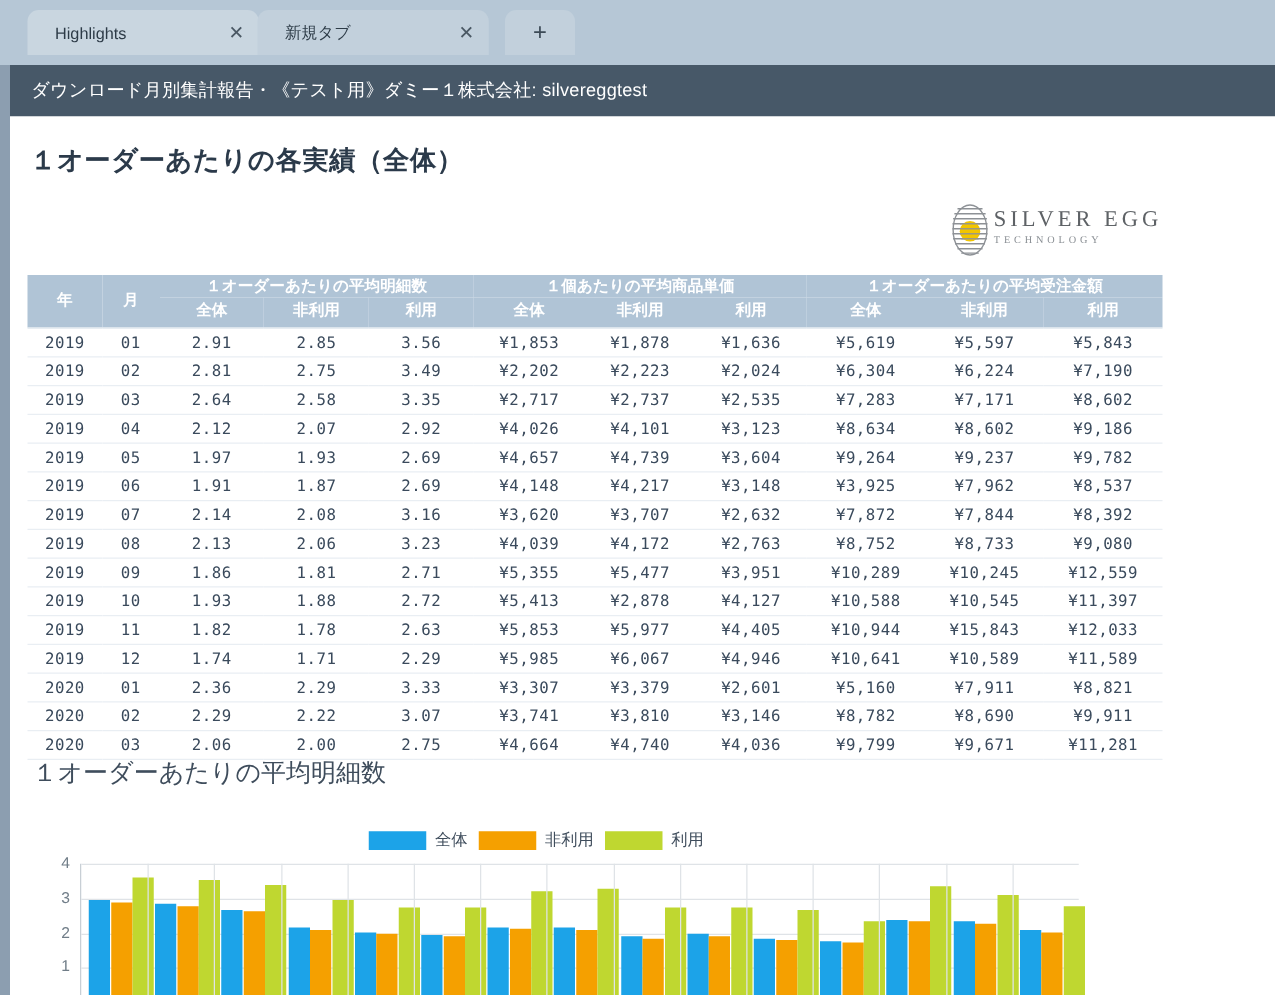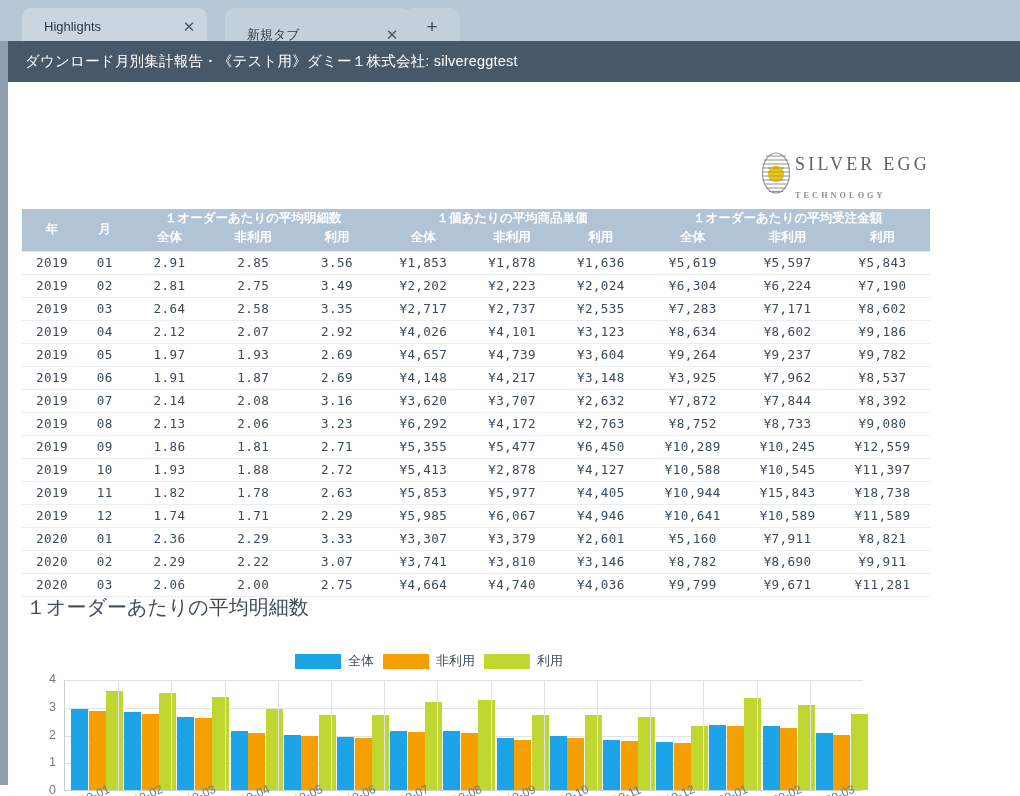--- a/index.html
+++ b/index.html
@@ -28,32 +28,32 @@
     font-size: 13px; color: #2d3b47;
     white-space: nowrap; overflow: hidden;
     flex: 1 1 auto;
   }
   .tab-close {
     width: 20px; height: 20px; flex: 0 0 auto;
     display: flex; align-items: center; justify-content: center;
     font-size: 15px; color: #4a5864; line-height: 1;
   }
   #tab-0 { left: 22px; width: 185px; }
-  #tab-1 { left: 225px; width: 185px; align-items: flex-end; }
+  #tab-1 { left: 206px; width: 185px; }
   #newtab {
     position: absolute; left: 404px; top: 8px;
     width: 56px; height: 36px;
     background: #c2d0dc;
     border-radius: 9px 9px 0 0;
     display: flex; align-items: center; justify-content: center;
     font-size: 19px; color: #3c4a56; line-height: 1;
   }
   
   #page {
-    position: absolute; left: 0; top: 41px;
+    position: absolute; left: 0; top: 52px;
     width: 1020px; height: 552px;
     background: #ffffff;
   }
   #sidebar-rail {
     position: absolute; left: 0; top: 0;
     width: 8px; height: 744px;
     background: #8c9eb0;
   }
   #report-header {
     position: absolute; left: 8px; top: 0;
@@ -72,21 +72,21 @@
     letter-spacing: .5px;
   }
   #logo { position: absolute; left: 752px; top: 108px; width: 160px; height: 48px; }
   #logo-wordmark { position: absolute; left: 795px; top: 113px; }
   .logo-name {
     font-family: "Liberation Serif", serif;
     font-size: 18px; letter-spacing: 3.2px; color: #5e6266;
   }
   .logo-sub {
     font-family: "Liberation Serif", serif;
-    font-size: 8.2px; letter-spacing: 3.1px; color: #8a8f94; margin-top: 16px; font-weight: bold;
+    font-size: 8.2px; letter-spacing: 3.1px; color: #8a8f94; margin-top: 1px;
   }
   
   #data-table {
     position: absolute; left: 22px; top: 168px;
     width: 908px;
     border-collapse: collapse;
     font-family: "DejaVu Sans Mono", "Liberation Mono", monospace;
   }
   #data-table thead th {
     background: #b0c4d6; color: #ffffff; font-weight: bold;
@@ -166,20 +166,21 @@
   </div>
 </div>
 
 <div id="page">
   <div id="sidebar-rail"></div>
 
   <div id="report-header">
     <span id="report-header-title">ダウンロード月別集計報告・《テスト用》ダミー１株式会社: silvereggtest</span>
   </div>
 
+  <div id="page-title">１オーダーあたりの各実績（全体）</div>
 
   <svg id="logo" viewBox="0 0 160 48">
     <g stroke="#8d9196" stroke-width="1.1" fill="none">
       <ellipse cx="24" cy="24" rx="13.5" ry="20"></ellipse>
       <path d="M14 7 h20 M11.5 11 h25 M10.5 15 h27 M10 19 h28 M10 23 h28 M10 27 h28 M10.5 31 h27 M12 35 h24 M14 39 h20 M17 42.5 h14"></path>
     </g>
     <circle cx="24" cy="25" r="8.2" fill="#F2C500"></circle>
     <g stroke="#8d9196" stroke-width="1.1" fill="none" opacity=".85">
       <path d="M16 19 h16 M16 23 h16 M16 27 h16 M17 31 h14"></path>
     </g>
@@ -301,36 +302,36 @@
           <td class="c-a">¥7,872</td>
           <td class="c-a">¥7,844</td>
           <td class="c-a">¥8,392</td>
         </tr>
         <tr>
           <td class="c-y">2019</td>
           <td class="c-m">08</td>
           <td class="c-d">2.13</td>
           <td class="c-d">2.06</td>
           <td class="c-d">3.23</td>
-          <td class="c-p">¥6,292</td>
+          <td class="c-p">¥4,039</td>
           <td class="c-p">¥4,172</td>
           <td class="c-p">¥2,763</td>
           <td class="c-a">¥8,752</td>
           <td class="c-a">¥8,733</td>
           <td class="c-a">¥9,080</td>
         </tr>
         <tr>
           <td class="c-y">2019</td>
           <td class="c-m">09</td>
           <td class="c-d">1.86</td>
           <td class="c-d">1.81</td>
           <td class="c-d">2.71</td>
           <td class="c-p">¥5,355</td>
           <td class="c-p">¥5,477</td>
-          <td class="c-p">¥6,450</td>
+          <td class="c-p">¥3,951</td>
           <td class="c-a">¥10,289</td>
           <td class="c-a">¥10,245</td>
           <td class="c-a">¥12,559</td>
         </tr>
         <tr>
           <td class="c-y">2019</td>
           <td class="c-m">10</td>
           <td class="c-d">1.93</td>
           <td class="c-d">1.88</td>
           <td class="c-d">2.72</td>
@@ -345,21 +346,21 @@
           <td class="c-y">2019</td>
           <td class="c-m">11</td>
           <td class="c-d">1.82</td>
           <td class="c-d">1.78</td>
           <td class="c-d">2.63</td>
           <td class="c-p">¥5,853</td>
           <td class="c-p">¥5,977</td>
           <td class="c-p">¥4,405</td>
           <td class="c-a">¥10,944</td>
           <td class="c-a">¥15,843</td>
-          <td class="c-a">¥18,738</td>
+          <td class="c-a">¥12,033</td>
         </tr>
         <tr>
           <td class="c-y">2019</td>
           <td class="c-m">12</td>
           <td class="c-d">1.74</td>
           <td class="c-d">1.71</td>
           <td class="c-d">2.29</td>
           <td class="c-p">¥5,985</td>
           <td class="c-p">¥6,067</td>
           <td class="c-p">¥4,946</td>

